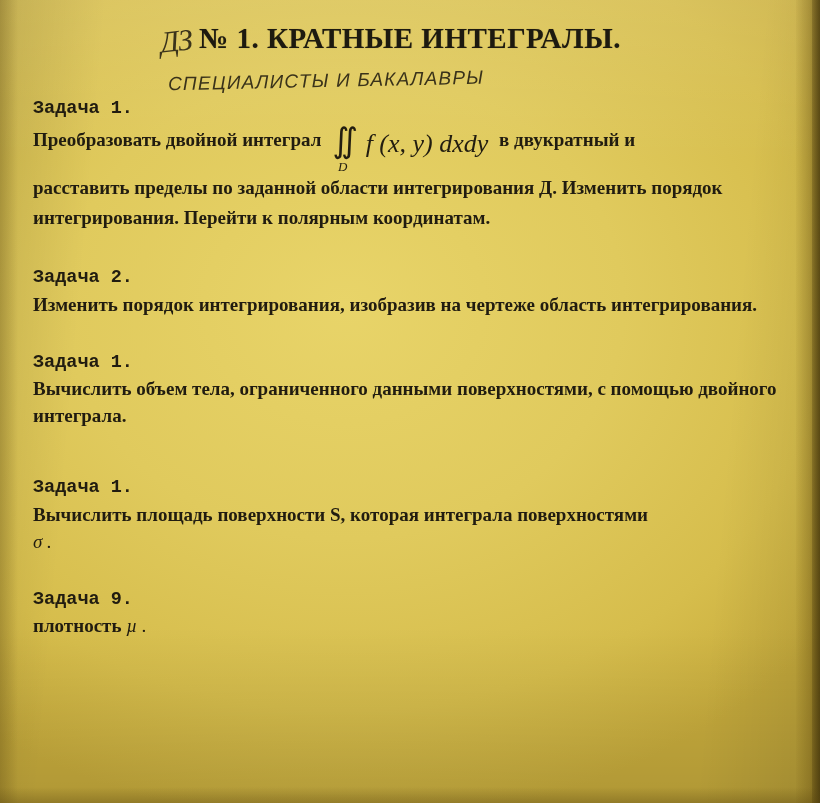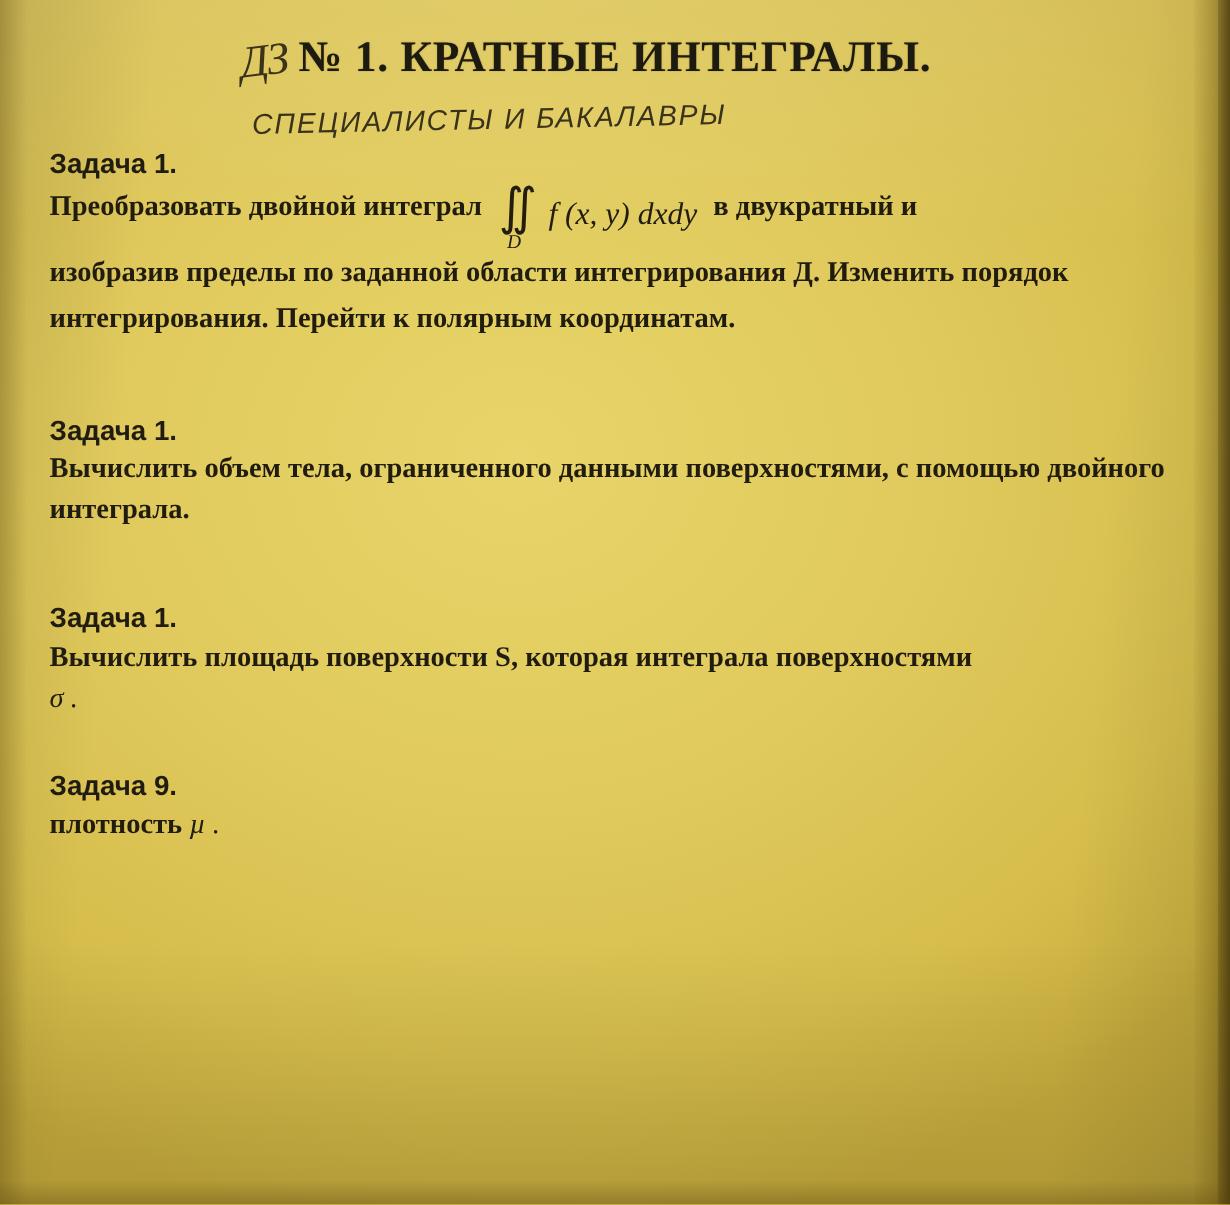--- a/index.html
+++ b/index.html
@@ -120,21 +120,21 @@
   .body-block {
     position: absolute;
     left: 33px;
     top: 96px;
     width: 760px;
   }
   .task {
     margin-bottom: 17px;
   }
   .task-label {
-    font-family: Liberation Sans, sans-serif;
+    font-family: Liberation Mono, monospace;
     font-weight: bold;
     font-size: 18.5px;
     color: #211c10;
     line-height: 1.38;
     margin-bottom: 1px;
   }
   .task-text {
     font-family: "Liberation Serif", serif;
     font-weight: bold;
     font-size: 19px;
@@ -172,21 +172,21 @@
     font-size: 13px;
     font-style: italic;
     font-weight: normal;
     letter-spacing: 0;
     color: #221d10;
   }
   .fxy {
     font-family: "Liberation Serif", serif;
     font-style: italic;
     font-weight: normal;
-    font-size: 21px;
+    font-size: 26px;
     color: #221d10;
     margin-left: 9px;
   }
   .greek {
     font-family: "Liberation Serif", serif;
     font-style: italic;
     font-weight: normal;
     font-size: 19px;
   }
 
@@ -218,26 +218,30 @@
         <div class="task-label">Задача 1.</div>
         <div class="task-text">
           <span>Преобразовать двойной интеграл</span>
           <span class="formula">
             <span class="iint">∬</span>
             <span class="iint-sub">D</span>
             <span class="fxy">f (x, y) dxdy</span>
           </span>
           <span>в двукратный и</span>
           <div style="height:8px"></div>
-          <span>изобразив пределы по заданной области интегрирования Д. Изменить порядок интегрирования. Перейти к полярным координатам.</span>
+          <span>расставить пределы по заданной области интегрирования Д. Изменить порядок интегрирования. Перейти к полярным координатам.</span>
         </div>
       </div>
 
       <div class="gap-lg"></div>
 
+      <div class="task">
+        <div class="task-label">Задача 2.</div>
+        <div class="task-text">Изменить порядок интегрирования, изобразив на чертеже область интегрирования.</div>
+      </div>
 
       <div class="gap-lg"></div>
 
       <div class="task">
         <div class="task-label">Задача 1.</div>
         <div class="task-text">Вычислить объем тела, ограниченного данными поверхностями, с помощью двойного интеграла.</div>
       </div>
 
       <div class="gap-lg"></div>
 

